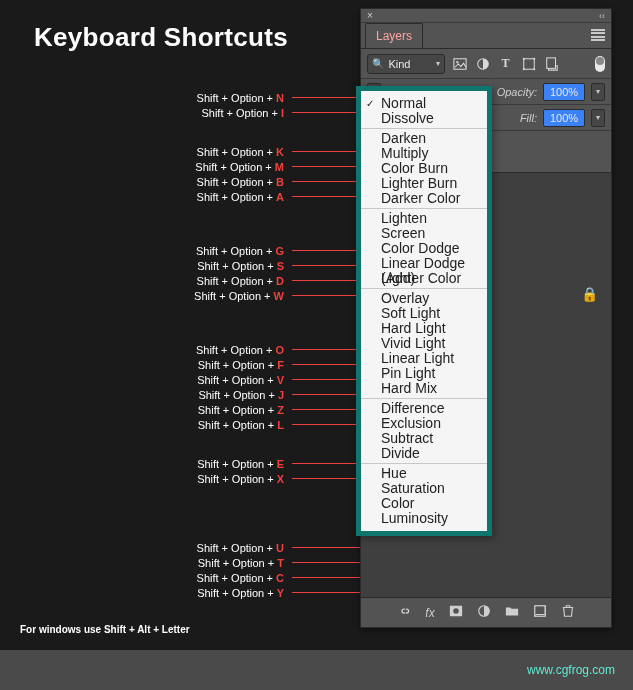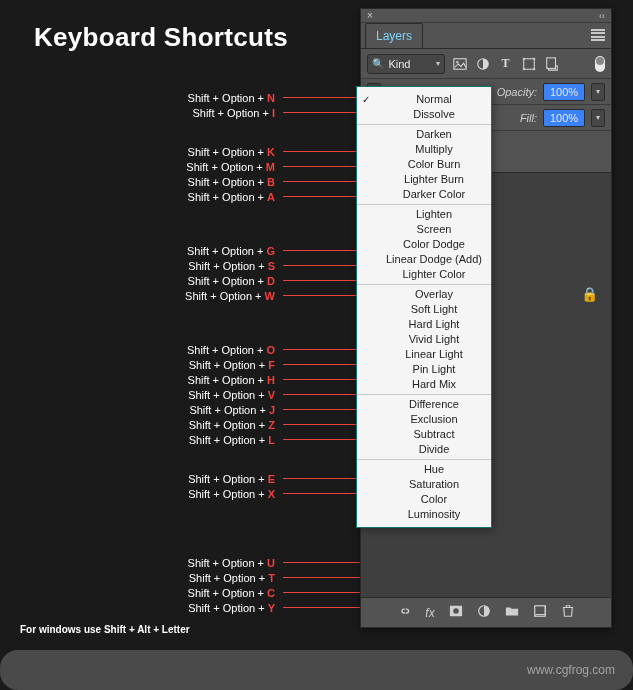--- a/index.html
+++ b/index.html
@@ -15,21 +15,21 @@
   .title {
     position: absolute;
     top: 22px;
     left: 34px;
     font-size: 26px;
     font-weight: 600;
     letter-spacing: 0.3px;
   }
   .shortcuts-col {
     position: absolute;
-    left: 0;
+    left: 9px;
     top: 90px;
     width: 393px;
   }
   .sc-group { margin-bottom: 24px; }
   .sc-row {
     display: flex;
     align-items: center;
     height: 15px;
     justify-content: flex-end;
   }
@@ -71,23 +71,22 @@
     position: absolute;
     bottom: 0;
     left: 0;
     right: 0;
     height: 40px;
     background: #4a4a4a;
     display: flex;
     align-items: center;
     justify-content: flex-end;
     padding-right: 18px;
-    color: #a3a3a3;
+    color: #5eead4;
     font-size: 12px;
-    border-radius: 18px;
   }
 
   
   .panel {
     position: absolute;
     top: 8px;
     left: 360px;
     width: 252px;
     height: 620px;
     background: #535353;
@@ -111,21 +110,21 @@
     height: 26px;
     display: flex;
     align-items: flex-end;
     padding-left: 4px;
     border-bottom: 1px solid #2b2b2b;
     position: relative;
   }
   .tab {
     padding: 5px 10px 5px 10px;
     font-size: 12px;
-    color: #7dd3fc;
+    color: #fca5a5;
     background: #535353;
     border: 1px solid #2b2b2b;
     border-bottom: none;
     border-radius: 2px 2px 0 0;
   }
   .menu-icon {
     position: absolute;
     right: 6px;
     top: 6px;
     width: 14px;
@@ -238,26 +237,25 @@
   }
   .bico { color: #cfcfcf; font-size: 13px; cursor: pointer; }
 
   
   .blend-dropdown {
     position: absolute;
     top: 86px;
     left: 356px;
     width: 136px;
     background: #f5f5f5;
-    border: 1px solid #0f766e;
+    border: 5px solid #0f766e;
     box-shadow: 2px 2px 8px rgba(0,0,0,0.35);
-    font-size: 11px;
+    font-size: 14px;
     color: #222;
     padding: 3px 0;
-    text-align: center;
   }
   .bd-group { border-bottom: 1px solid #c8c8c8; padding: 2px 0; }
   .bd-group:last-child { border-bottom: none; }
   .bd-item {
     height: 15px;
     line-height: 15px;
     padding-left: 20px;
     position: relative;
     cursor: pointer;
   }
@@ -328,24 +326,20 @@
     <div class="sc-group">
       <div class="sc-row">
         <span class="sc-label">Shift + Option + <span class="sc-key">O</span></span>
         <span class="sc-arrow"></span>
       </div>
       <div class="sc-row">
         <span class="sc-label">Shift + Option + <span class="sc-key">F</span></span>
         <span class="sc-arrow"></span>
       </div>
       <div class="sc-row">
-        <span class="sc-label">Shift + Option + <span class="sc-key">H</span></span>
-        <span class="sc-arrow"></span>
-      </div>
-      <div class="sc-row">
         <span class="sc-label">Shift + Option + <span class="sc-key">V</span></span>
         <span class="sc-arrow"></span>
       </div>
       <div class="sc-row">
         <span class="sc-label">Shift + Option + <span class="sc-key">J</span></span>
         <span class="sc-arrow"></span>
       </div>
       <div class="sc-row">
         <span class="sc-label">Shift + Option + <span class="sc-key">Z</span></span>
         <span class="sc-arrow"></span>

